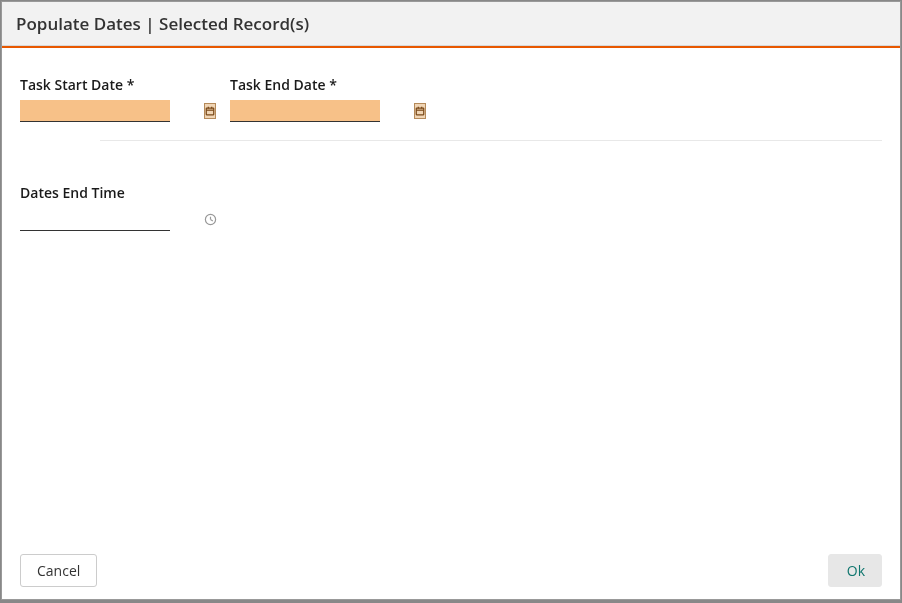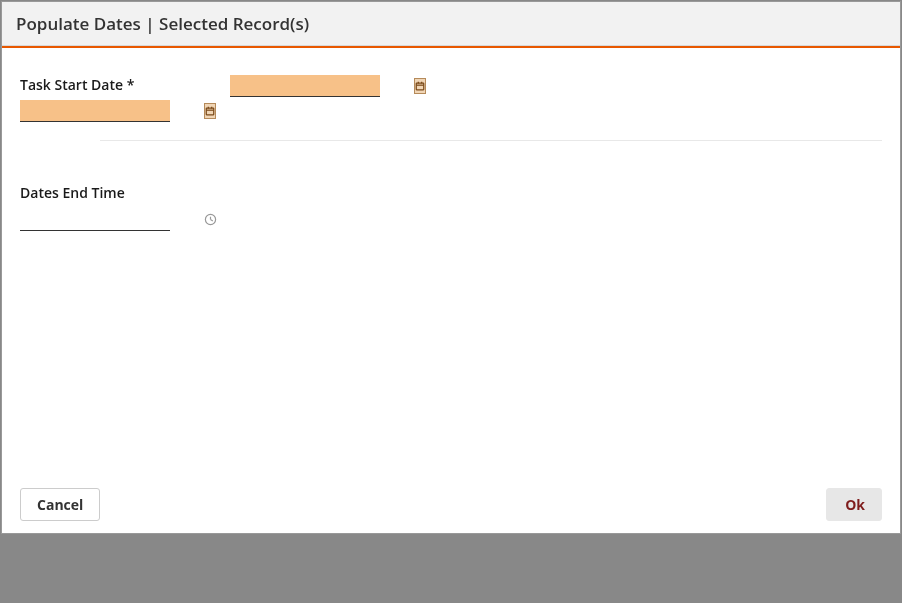--- a/index.html
+++ b/index.html
@@ -9,21 +9,21 @@
     }
     body {
       font-family: "Open Sans", "Segoe UI", Arial, sans-serif;
       background: #888;
       width: 902px;
       height: 603px;
       overflow: hidden;
     }
     .dialog {
       width: 900px;
-      height: 533px;
+      height: 599px;
       margin: 1px;
       background: #ffffff;
       border: 1px solid #999;
       display: flex;
       flex-direction: column;
       position: relative;
     }
     .dialog-header {
       background: #f2f2f2;
       padding: 10px 14px;
@@ -142,31 +142,30 @@
       display: flex;
       justify-content: space-between;
       align-items: center;
     }
     .btn {
       font-size: 14px;
       padding: 6px 16px;
       border-radius: 3px;
       cursor: pointer;
       font-family: inherit;
-      font-weight: bold;
     }
     .btn-cancel {
       background: #ffffff;
       border: 1px solid #ccc;
       color: #333;
     }
     .btn-ok {
       background: #e7e7e7;
       border: 1px solid #e7e7e7;
-      color: #7f1d1d;
+      color: #0f766e;
       cursor: default;
       padding-left: 18px;
     }
   </style>
 </head>
 <body>
 
 <div class="dialog">
   <div class="dialog-header">Populate Dates | Selected Record(s)</div>
   <div class="accent-line"></div>
@@ -184,20 +183,21 @@
                 <rect x="1.5" y="2.5" width="9" height="8" rx="0.5"></rect>
                 <line x1="1.5" y1="5" x2="10.5" y2="5"></line>
                 <line x1="4" y1="1" x2="4" y2="3"></line>
                 <line x1="8" y1="1" x2="8" y2="3"></line>
               </svg>
           </span>
         </div>
       </div>
 
       <div class="field-group">
+        <label class="field-label">Task End Date *</label>
         <div class="date-input-wrap">
           <input type="text" class="date-input" value="" style="">
           <span class="date-icon-box">
             <svg viewBox="0 0 12 12">
                 <rect x="1.5" y="2.5" width="9" height="8" rx="0.5"></rect>
                 <line x1="1.5" y1="5" x2="10.5" y2="5"></line>
                 <line x1="4" y1="1" x2="4" y2="3"></line>
                 <line x1="8" y1="1" x2="8" y2="3"></line>
               </svg>
           </span>

